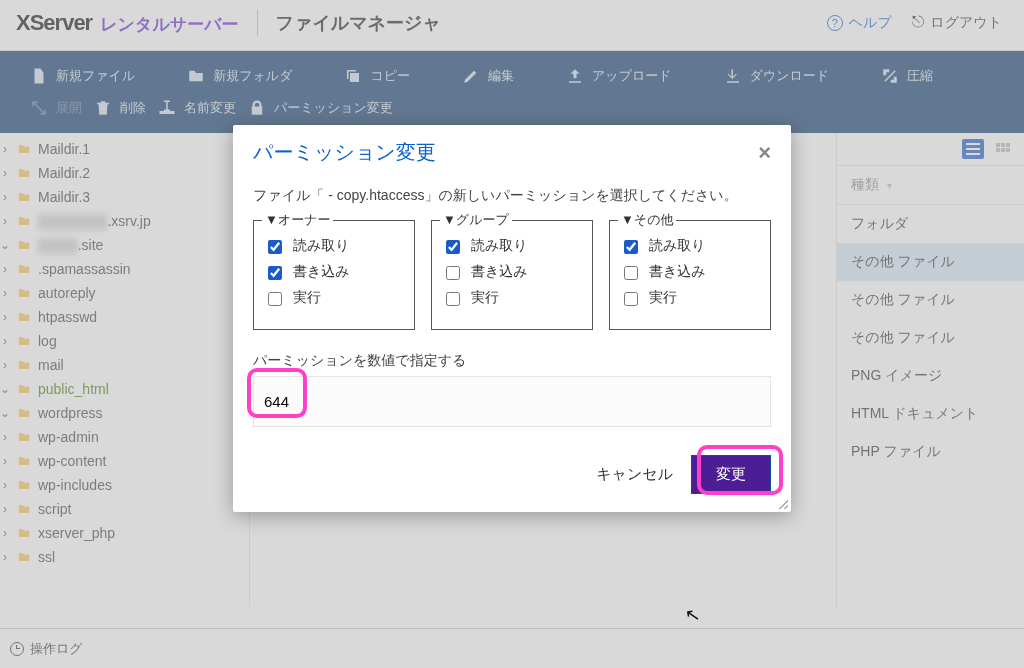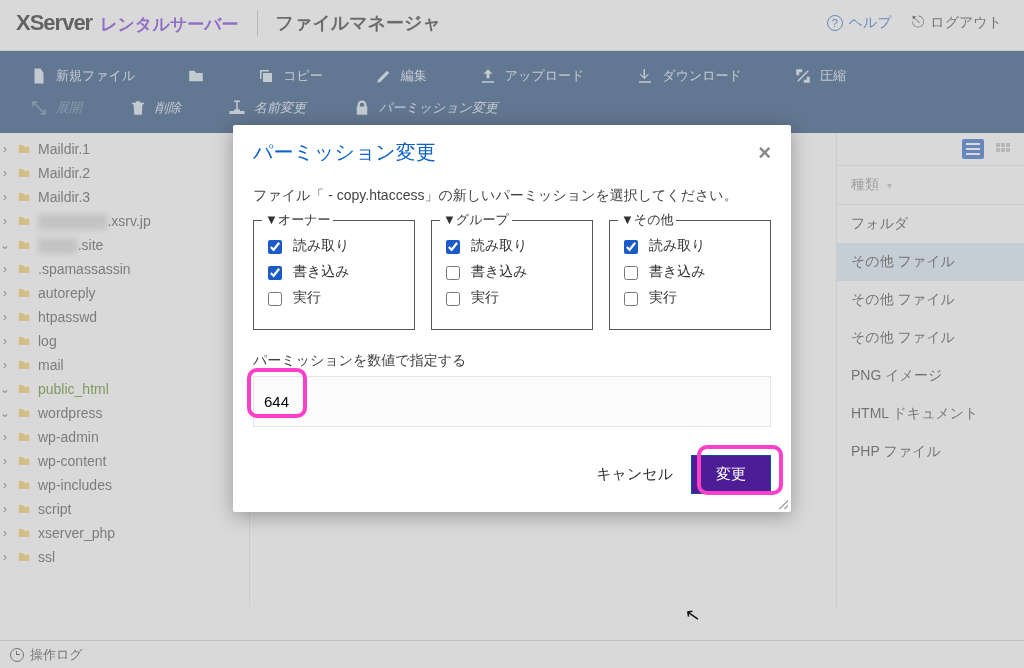--- a/index.html
+++ b/index.html
@@ -15,21 +15,21 @@
   .page-title { font-size:18px; font-weight:700; color:#222; }
   .header-spacer { flex:1; }
   .hdr-link { display:flex; align-items:center; gap:6px; color:#1a5bc7; font-size:14px; margin-left:20px; }
   .hdr-link .circ { display:inline-block; width:16px; height:16px; border:1.5px solid #1a5bc7; border-radius:50%; color:#1a5bc7; font-size:11px; line-height:14px; text-align:center; }
   .hdr-link.logout { color:#333; }
   .logout-ico { font-size:16px; transform: translateY(-1px); }
 
   
   .toolbar { background:#103a6e; color:#fff; padding:0 20px; position:relative; z-index:1; }
   .toolbar-row { display:flex; gap:52px; padding:16px 10px 14px; }
-  .toolbar-row.row2 { padding-top:0; padding-bottom:16px; gap:47px;font-style:italic; }
+  .toolbar-row.row2 { padding-top:0; padding-bottom:16px; gap:12px; }
   .tool-item { display:flex; align-items:center; gap:8px; font-size:13px; color:#e9f2fb; opacity:0.9; }
   .tool-item.disabled { opacity:0.35; }
   .ico { width:18px; height:18px; display:inline-block; fill:#e9f2fb; }
 
   
   .main { display:flex; height: calc(100% - 58px - 108px - 28px); position:relative; z-index:1; }
   .sidebar { width:250px; border-right:1px solid #e5e5e5; overflow:hidden; padding-top:4px; }
   .tree { font-size:14px; color:#444; }
   .tree .node { display:flex; align-items:center; gap:6px; height:24px; padding-left:0; white-space:nowrap;}
   .caret { width:10px; text-align:center; font-size:12px; color:#666; }
@@ -48,21 +48,21 @@
   .view-switch { display:flex; justify-content:flex-end; gap:8px; padding:6px 10px; border-bottom:1px solid #e5e5e5; }
   .vs-btn { width:22px; height:20px; display:flex; align-items:center; justify-content:center; border-radius:2px; }
   .vs-list { background:#1a5bc7; color:#fff; }
   .vs-grid { color:#bbb; }
   .col-header { display:flex; align-items:center; gap:8px; padding:10px 14px; border-bottom:1px solid #e5e5e5; color:#888; font-size:14px; }
   .sort-caret { font-size:10px; color:#bbb; }
   .row-item { padding:10px 14px; font-size:14px; }
   .row-item.hl { background:#d6e6f7; }
 
   
-  .footer { position:absolute; left:0; right:0; bottom:0; height:28px; border-top:1px solid #ccc; display:flex; align-items:center; gap:6px; padding:0 10px; font-size:13px; color:#333; z-index:1; background:#fff; }
+  .footer { position:absolute; left:0; right:0; bottom:0; height:40px; border-top:1px solid #ccc; display:flex; align-items:center; gap:6px; padding:0 10px; font-size:13px; color:#333; z-index:1; background:#fff; }
   .clock-ico { width:14px; height:14px; border:1.5px solid #333; border-radius:50%; position:relative; }
   .clock-ico::after{ content:""; position:absolute; top:2px; left:5px; width:1px; height:4px; background:#333; }
   .clock-ico::before{ content:""; position:absolute; top:5px; left:5px; width:4px; height:1px; background:#333; }
 
   
   .cursor { position:absolute; left:685px; top:604px; z-index:5; font-size:18px; color:#111; transform: rotate(-10deg); pointer-events:none; }
 
   
   .modal { position:absolute; left:233px; top:125px; width:558px; background:#fff; z-index:3; box-shadow:0 4px 20px rgba(0,0,0,0.3); border-radius:2px; }
   .modal-head { display:flex; align-items:center; justify-content:space-between; padding:14px 20px 10px; }
@@ -115,20 +115,21 @@
     <div class="tool-item">
       <svg class="ico" viewBox="0 0 24 24">
           <path d="M14 2H6v20h12V8z" fill="#e9f2fb"></path>
         </svg>
       <span>新規ファイル</span>
     </div>
     <div class="tool-item">
       <svg class="ico" viewBox="0 0 24 24">
           <path d="M3 5h7l2 3h9v11H3z" fill="#e9f2fb"></path>
         </svg>
+      <span>新規フォルダ</span>
     </div>
     <div class="tool-item">
       <svg class="ico" viewBox="0 0 24 24">
           <path d="M8 8h12v12H8zM4 4h12v2H6v10H4z" fill="#e9f2fb"></path>
         </svg>
       <span>コピー</span>
     </div>
     <div class="tool-item">
       <svg class="ico" viewBox="0 0 24 24">
           <path d="M3 21l4-1 12-12-3-3L4 17z" fill="#e9f2fb"></path>

